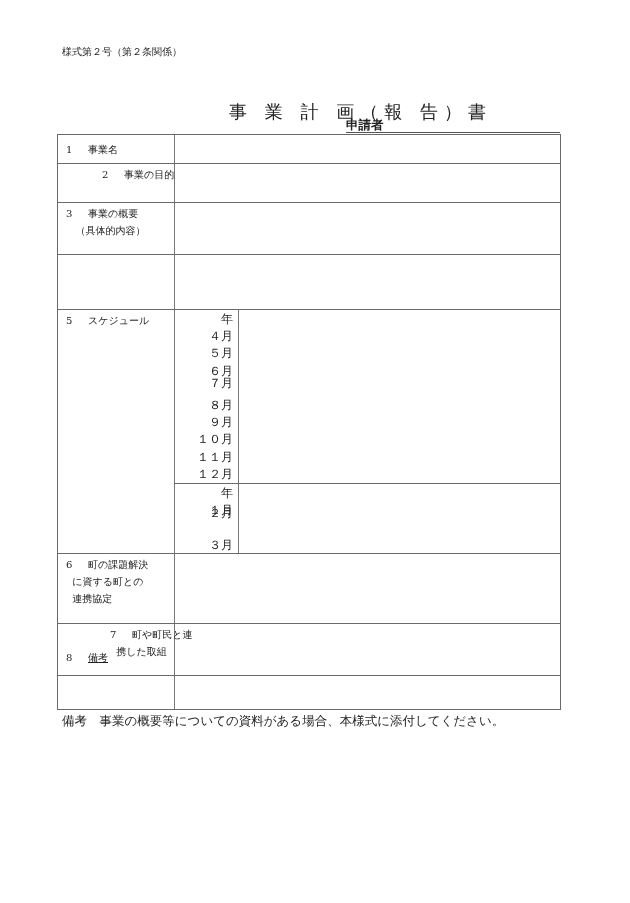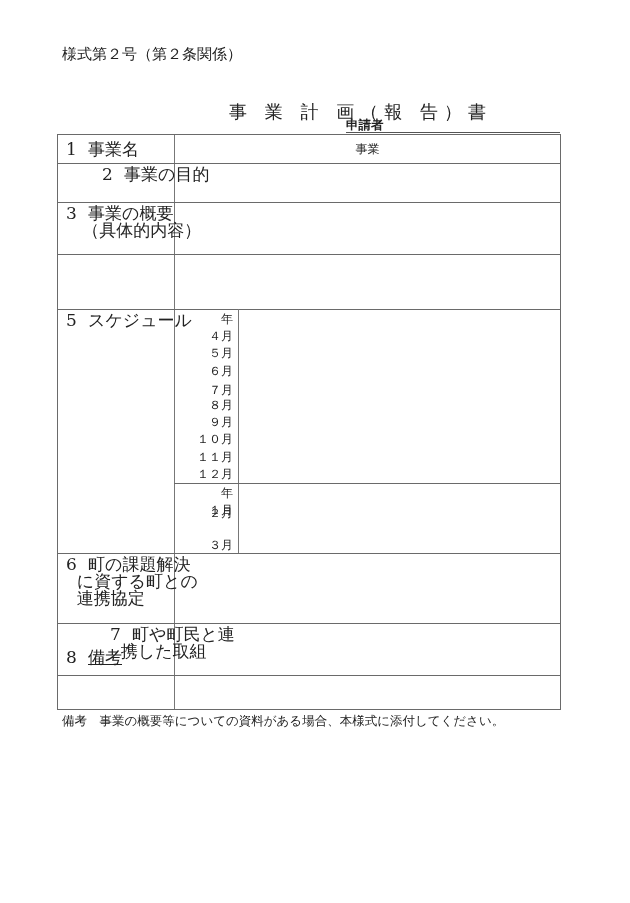--- a/index.html
+++ b/index.html
@@ -2,27 +2,27 @@
 <html><head>
   <meta charset="utf-8">
   <style>
     html, body { margin: 0; padding: 0; }
     body {
       width: 630px; height: 903px; background: #ffffff; position: relative;
       font-family: "DejaVu Serif", "Liberation Serif", serif;
       color: #222; font-size: 12px; overflow: hidden;
     }
     .abs { position: absolute; }
-    .form-no { left: 62px; top: 45px; font-size: 15px; white-space: nowrap; }
+    .form-no { left: 62px; top: 45px; font-size: 10px; white-space: nowrap; }
     .doc-title { left: 229px; top: 100px; font-size: 18px; letter-spacing: 6px; white-space: nowrap; }
     .applicant { left: 346px; top: 117px; width: 214px; font-size: 12.5px; border-bottom: 1px solid #555; height: 15px; line-height: 15px; font-weight: bold; }
     .tbl { left: 57px; top: 134px; width: 504px; height: 576px; border: 1px solid #6a6a6a; box-sizing: border-box; }
     .hline { position: absolute; height: 0; border-top: 1px solid #6a6a6a; }
     .vline { position: absolute; width: 0; border-left: 1px solid #777; }
-    .lbl { position: absolute; left: 8px; font-size: 17px; line-height: 17px; white-space: pre; }
+    .lbl { position: absolute; left: 8px; font-size: 10px; line-height: 17px; white-space: pre; }
     .num { display: inline-block; width: 22px; }
     .val { position: absolute; font-size: 12px; text-align: center; }
     .month { position: absolute; right: 0; width: 62px; text-align: right; font-size: 12px; line-height: 17.2px; padding-right: 5px; box-sizing: border-box; }
     .note { left: 62px; top: 713px; font-size: 12.5px; white-space: nowrap; }
   </style>
 </head>
 <body>
 
 <div class="abs form-no">様式第２号（第２条関係）</div>
 <div class="abs doc-title">事 業 計 画（報 告）書</div>
@@ -39,37 +39,36 @@
   <div class="hline" style="left:0; top:119px; width:502px;"></div>
   <div class="hline" style="left:0; top:174px; width:502px;"></div>
   <div class="hline" style="left:0; top:418px; width:502px;"></div>
   <div class="hline" style="left:0; top:488px; width:502px;"></div>
   <div class="hline" style="left:0; top:540px; width:502px;"></div>
 
   <div class="vline" style="left:180px; top:174px; height:244px;"></div>
   <div class="hline" style="left:116px; top:348px; width:386px;"></div>
 
   <div class="lbl" style="top:6px;"><span class="num">1</span><span>事業名</span></div>
-  <div class="val" style="left:117px; width:385px; top:6px;">事業</div>
 
   <div class="lbl" style="top:31px;margin-left:36px;"><span class="num">2</span><span>事業の目的</span></div>
   <div class="val" style="left:117px; width:385px; top:29px; height:38px;"></div>
 
   <div class="lbl" style="top:70px;"><span class="num">3</span>事業の概要<br>&nbsp;&nbsp;&nbsp;（具体的内容）</div>
   <div class="val" style="left:117px; width:385px; top:68px; height:51px;"></div>
 
   <div class="val" style="left:117px; width:385px; top:120px; height:54px;"></div>
 
   <div class="lbl" style="top:177px;"><span class="num">5</span><span>スケジュール</span></div>
   <div class="abs" style="left:117px; top:176px; width:63px; height:172px;">
     <div class="month" style="top:0;">年</div>
     <div class="month" style="top:17.2px;">４月</div>
     <div class="month" style="top:34.4px;">５月</div>
     <div class="month" style="top:51.6px;">６月</div>
-    <div class="month" style="top:71px;">７月</div>
+    <div class="month" style="top:64px;">７月</div>
     <div class="month" style="top:86px;">８月</div>
     <div class="month" style="top:103.2px;">９月</div>
     <div class="month" style="top:120.4px;">１０月</div>
     <div class="month" style="top:137.6px;">１１月</div>
     <div class="month" style="top:154.8px;">１２月</div>
   </div>
   <div class="abs" style="left:181px; top:175px; width:321px; height:173px;"></div>
   <div class="abs" style="left:117px; top:350px; width:63px; height:68px;">
     <div class="month" style="top:0;">年</div>
     <div class="month" style="top:17.2px;">１月</div>

